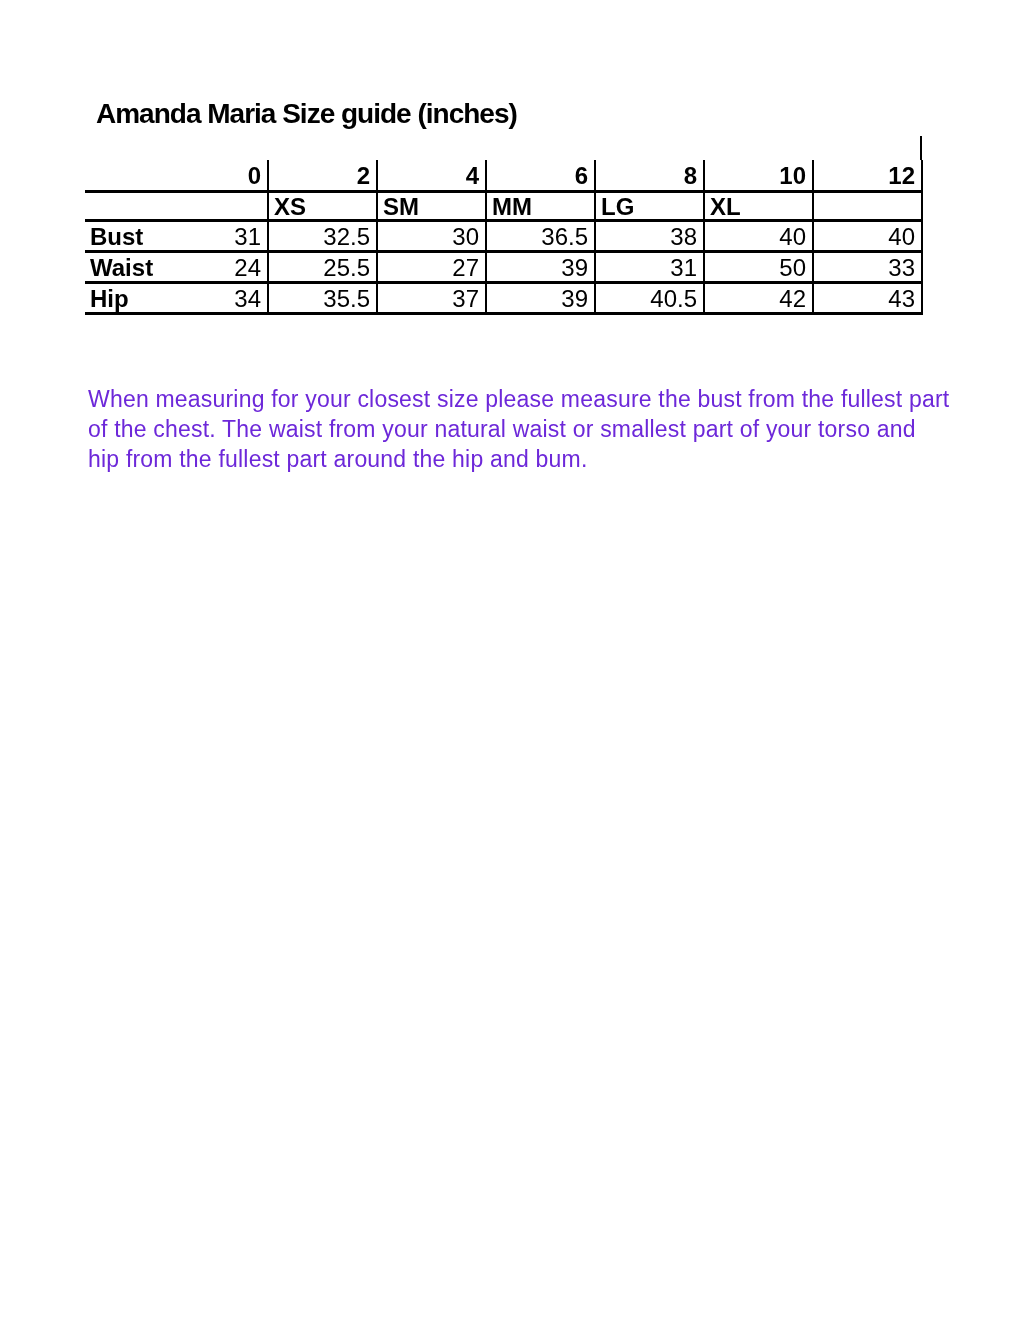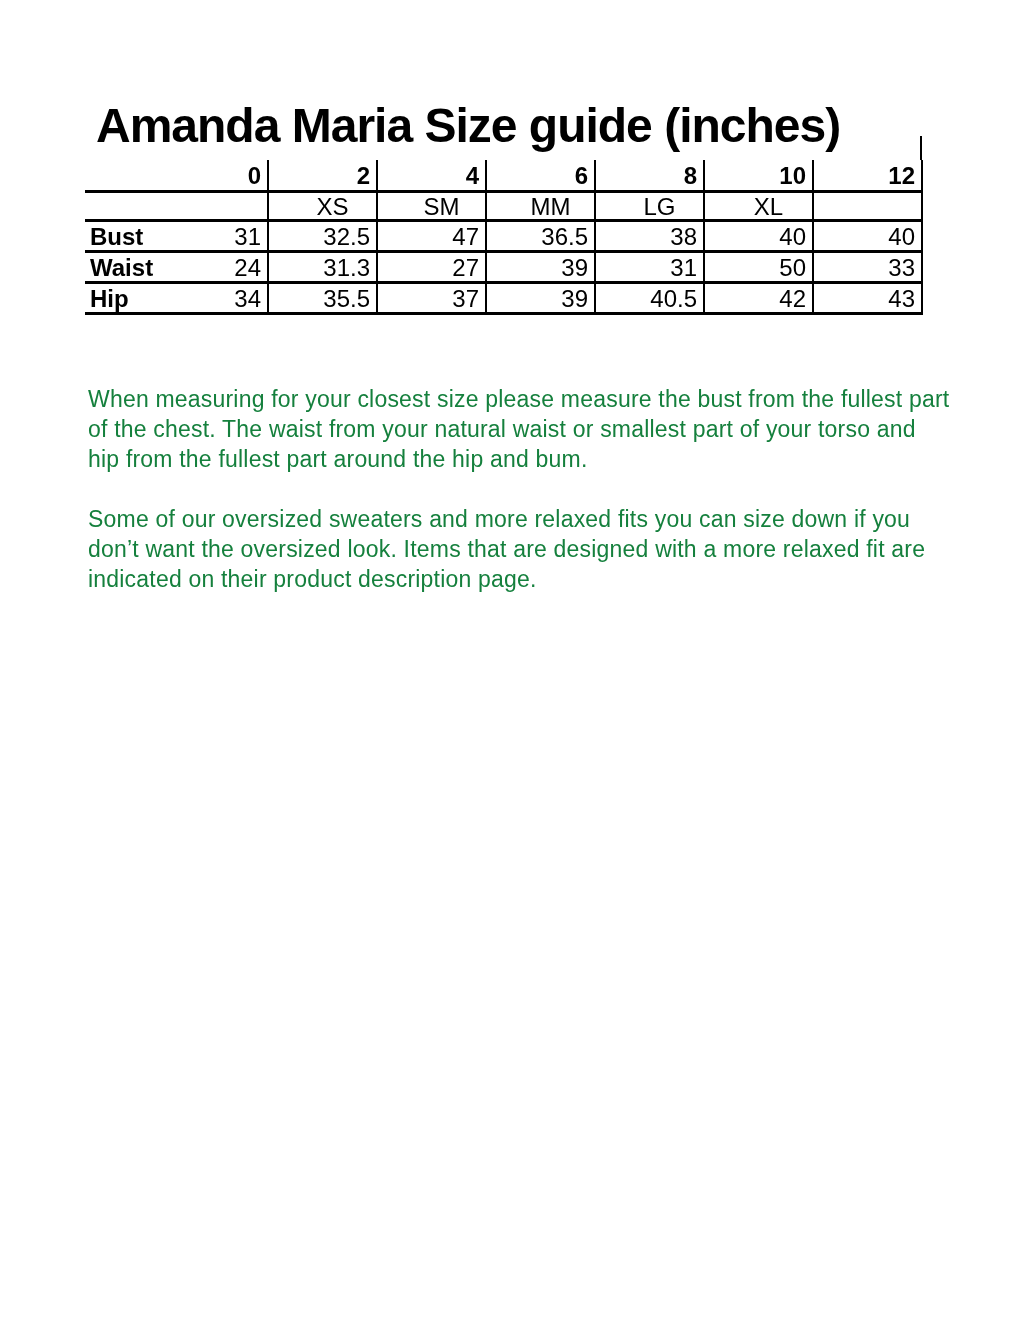--- a/index.html
+++ b/index.html
@@ -7,21 +7,21 @@
     position:relative;
     width:1024px; height:1325px;
     background:#ffffff;
     font-family:"Liberation Sans", sans-serif;
     overflow:hidden;
   }
   .title {
     position:absolute;
     left:96px; top:98px;
     margin:0;
-    font-size:48px;
+    font-size:28px;
     font-weight:bold;
     letter-spacing:-1px;
     color:#000000;
     white-space:nowrap;
   }
   .table-wrap { position:absolute; left:85px; top:160px; width:837px; }
   .right-tick {
     position:absolute;
     right:0; top:-24px;
     width:2px; height:24px;
@@ -44,23 +44,23 @@
     height:30px;
     vertical-align:bottom;
     text-align:right;
     font-weight:bold;
     padding-right:6px;
     line-height:28px;
   }
   tr.letter-row td {
     height:26px;
     vertical-align:middle;
-    text-align:center;
-    font-weight:normal;
-    padding-left:20px;
+    text-align:left;
+    font-weight:bold;
+    padding-left:5px;
     line-height:25px;
   }
   tr.data-row td {
     height:28px;
     vertical-align:bottom;
     text-align:right;
     font-weight:normal;
     padding-right:6px;
     line-height:27px;
   }
@@ -74,21 +74,21 @@
   .row-label { font-weight:bold; }
   .paragraphs {
     position:absolute;
     left:88px; top:384px;
     width:862px;
   }
   .paragraphs p {
     margin:0 0 30px 0;
     font-size:23px;
     line-height:30px;
-    color:#15803d;
+    color:#6d28d9;
     white-space:pre-line;
     letter-spacing:0.2px;
   }
 </style>
 </head>
 <body>
 
 <div class="page">
 
   <h1 class="title">Amanda Maria Size guide (inches)</h1>
@@ -125,34 +125,34 @@
         <td></td>
       </tr>
       <tr class="data-row hline">
         <td class="label-cell">
           <div class="cellflex">
             <span class="row-label">Bust</span>
             <span>31</span>
           </div>
         </td>
         <td>32.5</td>
-        <td>47</td>
+        <td>30</td>
         <td>36.5</td>
         <td>38</td>
         <td>40</td>
         <td>40</td>
       </tr>
       <tr class="data-row hline">
         <td class="label-cell">
           <div class="cellflex">
             <span class="row-label">Waist</span>
             <span>24</span>
           </div>
         </td>
-        <td>31.3</td>
+        <td>25.5</td>
         <td>27</td>
         <td>39</td>
         <td>31</td>
         <td>50</td>
         <td>33</td>
       </tr>
       <tr class="data-row hline">
         <td class="label-cell">
           <div class="cellflex">
             <span class="row-label">Hip</span>
@@ -167,18 +167,15 @@
         <td>43</td>
       </tr>
     </tbody>
       </table>
   </div>
 
   <div class="paragraphs">
     <p>When measuring for your closest size please measure the bust from the fullest part
 of the chest. The waist from your natural waist or smallest part of your torso and
 hip from the fullest part around the hip and bum.</p>
-    <p>Some of our oversized sweaters and more relaxed fits you can size down if you
-don’t want the oversized look. Items that are designed with a more relaxed fit are
-indicated on their product description page.</p>
   </div>
 
 </div>
 
 </body></html>

